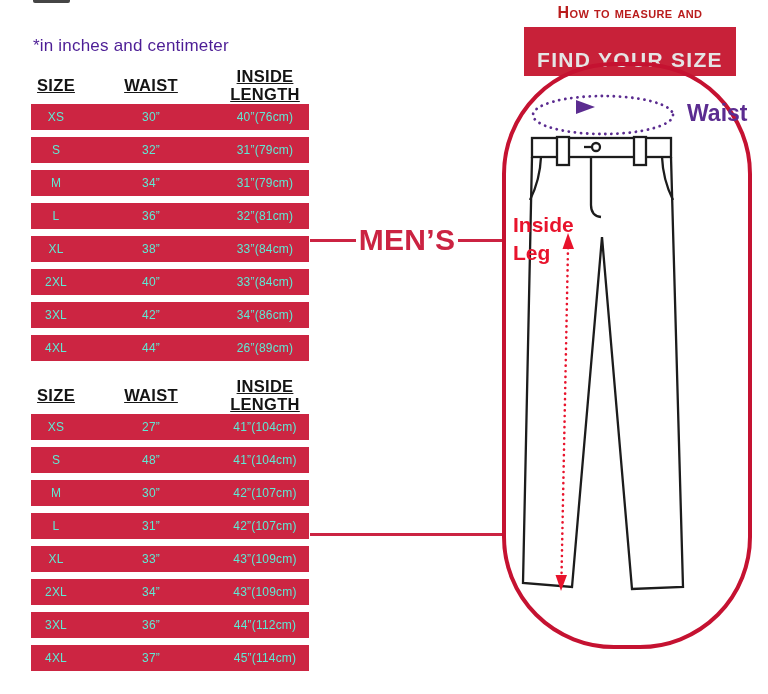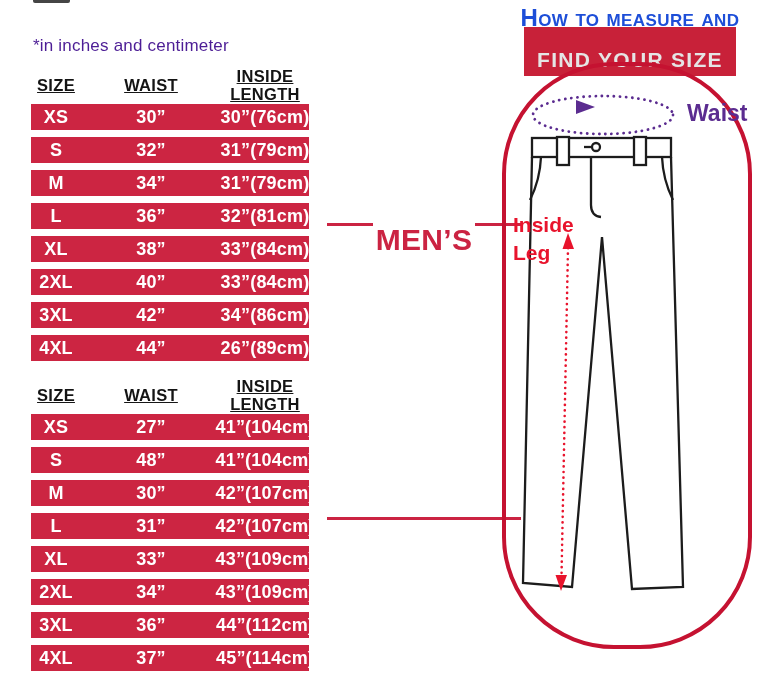--- a/index.html
+++ b/index.html
@@ -17,34 +17,34 @@
   .page-subtitle{ position:absolute; left:33px; top:36px; font-size:17px; font-weight:500;
     color:#4c1d95; letter-spacing:0.2px; white-space:nowrap; }
 
   .size-table{ position:absolute; left:31px; width:278px; }
   .thead{ display:grid; grid-template-columns:50px 140px 88px; height:38px;
     align-items:center; justify-items:center;text-decoration:underline; }
   .th{ font-size:16.5px; font-weight:bold; color:#141414; text-align:center;
     line-height:1.12; letter-spacing:0.3px; }
   .tr{ display:grid; grid-template-columns:50px 140px 88px; height:26px; margin-bottom:7px;
     align-items:center; justify-items:center; background:#CC2542; }
-  .td{ font-size:18px; font-weight:bold; color:#ffffff; letter-spacing:0.2px;
+  .td{ font-size:12px; font-weight:normal; color:#5eead4; letter-spacing:0.2px;
     white-space:nowrap; }
 
   
-  .connector{ position:absolute; left:327px; width:194px; height:34px;
-    display:flex; }
+  .connector{ position:absolute; left:310px; width:194px; height:34px;
+    display:flex; align-items:center; }
   .cline{ flex:1 1 0; height:3px; background:#CB2342; }
   .clabel{ font-size:30px; font-weight:800; color:#CB2342; letter-spacing:0.3px;
     padding:0 3px; white-space:nowrap; }
 
   
   .guide-heading{ position:absolute; left:500px; top:4px; width:260px; text-align:center;
-    font-variant:small-caps; font-size:24px; font-weight:600; letter-spacing:0.4px;
-    color:#1d4ed8; white-space:nowrap; }
+    font-variant:small-caps; font-size:16px; font-weight:600; letter-spacing:0.4px;
+    color:#b91c1c; white-space:nowrap; }
   .guide-badge-wrap{ position:absolute; left:500px; top:27px; width:260px; text-align:center; }
   .guide-badge{ display:inline-block; background:#C82139; color:#e5e5e5; font-size:21px;
     font-weight:bold; letter-spacing:1.3px; padding:21px 13px 4px; white-space:nowrap; }
   .capsule-svg{ position:absolute; left:500px; top:58px; }
   .waist-label{ position:absolute; left:687px; top:100px; font-size:23px; font-weight:600;
     color:#5B2C90; white-space:nowrap; }
   .inside-leg-label{ position:absolute; left:513px; top:211px; width:76px; font-size:21px;
     font-weight:600; color:#E8132C; line-height:1.35; }
 </style>
 </head>
@@ -57,21 +57,21 @@
 
   <div class="size-table" style="top:66px;">
     <div class="thead">
       <div class="th">SIZE</div>
       <div class="th">WAIST</div>
       <div class="th">INSIDE LENGTH</div>
     </div>
     <div class="tr">
       <div class="td">XS</div>
       <div class="td">30”</div>
-      <div class="td">30”(76cm)</div>
+      <div class="td">40”(76cm)</div>
     </div>
     <div class="tr">
       <div class="td">S</div>
       <div class="td">32”</div>
       <div class="td">31”(79cm)</div>
     </div>
     <div class="tr">
       <div class="td">M</div>
       <div class="td">34”</div>
       <div class="td">31”(79cm)</div>

